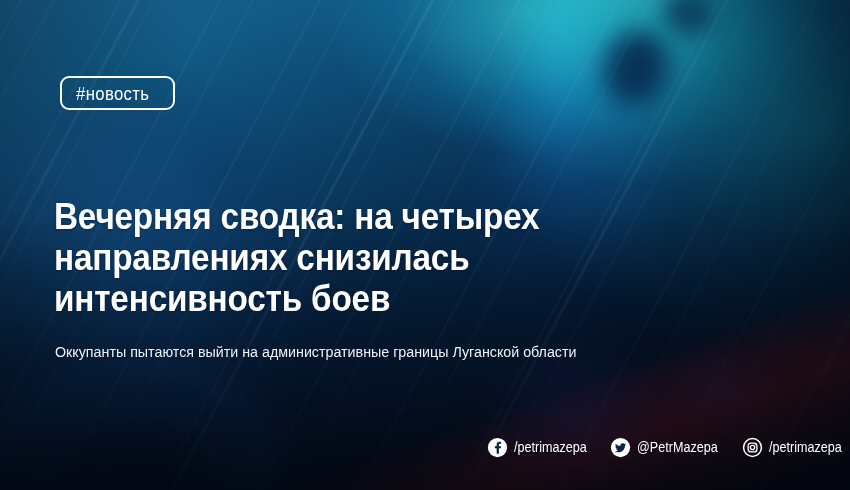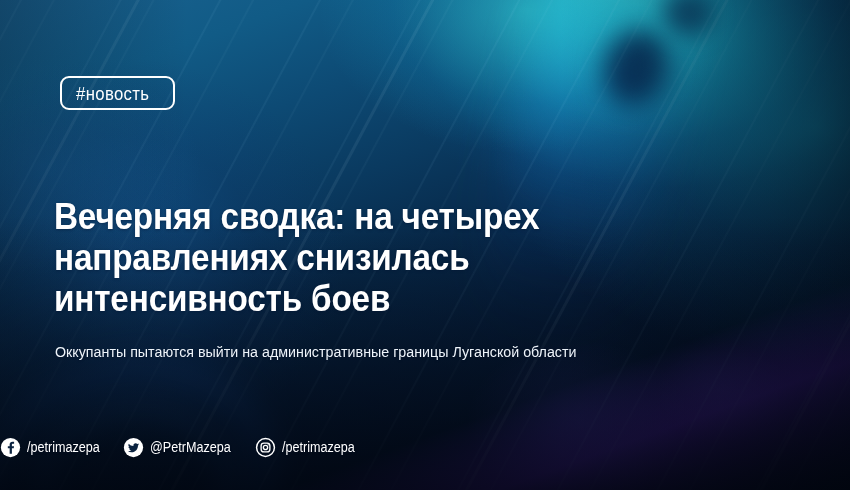--- a/index.html
+++ b/index.html
@@ -6,21 +6,21 @@
     margin: 0;
     padding: 0;
     background: #000;
   }
 
   #card {
     position: relative;
     width: 850px;
     height: 490px;
     overflow: hidden;
-    background: #6d28d9;
+    background: #b91c1c;
     font-family: "Liberation Sans", sans-serif;
     -webkit-font-smoothing: antialiased;
   }
 
   
   .bg { position: absolute; inset: 0; pointer-events: none; }
 
   .bg-base {
     background:
       linear-gradient(160deg,
@@ -226,21 +226,21 @@
 
   
   .social {
     position: absolute;
     left: 0;
     right: 0;
     top: 434px;
     height: 26px;
     display: flex;
     align-items: center;
-    justify-content: flex-start;
+    justify-content: flex-end;
     gap: 15px;
   }
   .social-item {
     display: flex;
     align-items: center;
     gap: 6px;
   }
   .social-icon {
     width: 21px;
     height: 21px;

